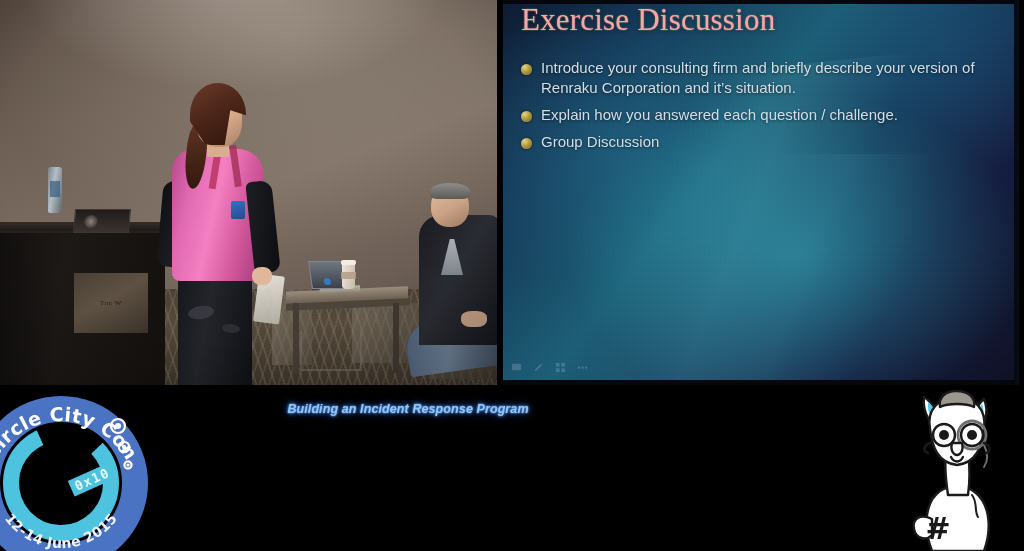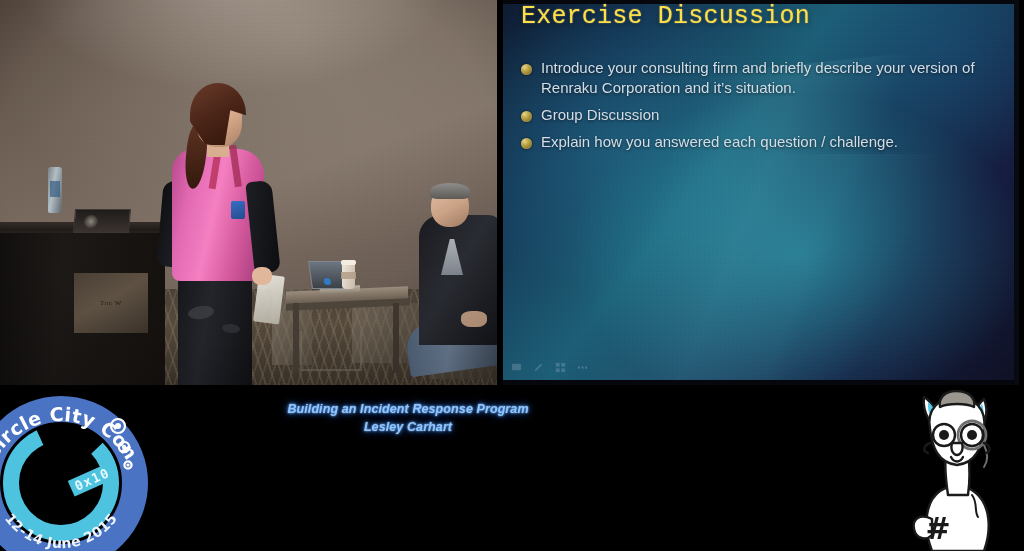--- a/index.html
+++ b/index.html
@@ -270,23 +270,23 @@
   }
   .slide-top-fade {
     position:absolute; left:0; top:0; width:100%; height:4px; background:#05070c;
   }
   .slide-bot-fade {
     position:absolute; left:0; bottom:0; width:100%; height:5px; background:#05070c;
   }
 
   .slide-title {
     position:absolute; left:18px; top:2px; width:460px;
-    font-family:Liberation Mono, monospace;
-    font-size:25px; font-weight:400; letter-spacing:.2px;
-    color:#fde047;
+    font-family:Liberation Serif, serif;
+    font-size:31px; font-weight:400; letter-spacing:.2px;
+    color:#fca5a5;
     text-shadow:0 0 2px rgba(255,246,190,.45), 0 1px 4px rgba(0,0,0,.6);
   }
 
   .slide-body {
     position:absolute; left:18px; top:58px; width:480px;
   }
   .bullet-row {
     display:flex; align-items:flex-start; gap:9px; margin-bottom:7px;
   }
   .bullet-dot {
@@ -407,25 +407,25 @@
 
     <div class="slide-title">Exercise Discussion</div>
 
     <div class="slide-body">
       <div class="bullet-row">
         <div class="bullet-dot"></div>
         <div class="bullet-text">Introduce your consulting firm and briefly describe your version of Renraku Corporation and it’s situation.</div>
       </div>
       <div class="bullet-row">
         <div class="bullet-dot"></div>
-        <div class="bullet-text">Group Discussion</div>
+        <div class="bullet-text">Explain how you answered each question / challenge.</div>
       </div>
       <div class="bullet-row">
         <div class="bullet-dot"></div>
-        <div class="bullet-text">Explain how you answered each question / challenge.</div>
+        <div class="bullet-text">Group Discussion</div>
       </div>
     </div>
 
     <div class="presenter-toolbar">
       <span class="tb-icon">
         <svg viewBox="0 0 12 12">
             <rect x="1" y="2" width="10" height="7" rx="1" fill="currentColor"></rect>
           </svg>
       </span>
       <span class="tb-icon">
@@ -500,21 +500,20 @@
         </text>
 
         <text font-family="&quot;DejaVu Sans&quot;, sans-serif" font-size="14" font-weight="bold" fill="#eef4ff" letter-spacing="0.3">
           <textPath href="#ccc-bot-arc" startOffset="50%" text-anchor="middle">12-14 June 2015</textPath>
         </text>
       </svg>
     </div>
 
     <div id="caption">
       <span class="cap-line">Building an Incident Response Program</span>
-      <span class="cap-line">Lesley Carhart</span>
     </div>
 
     <div id="llama">
       <svg viewBox="0 0 132 170" aria-hidden="true">
         <g stroke="#1a1a1a" stroke-width="2.4" stroke-linejoin="round" stroke-linecap="round">
 
           <path d="M44 168 C34 142 38 118 52 108 C62 101 78 101 88 110 C102 122 104 146 96 168 Z" fill="#ffffff"></path>
 
           <path d="M44 136 C32 130 24 136 26 146 C28 156 38 158 44 152 Z" fill="#ffffff"></path>
 

